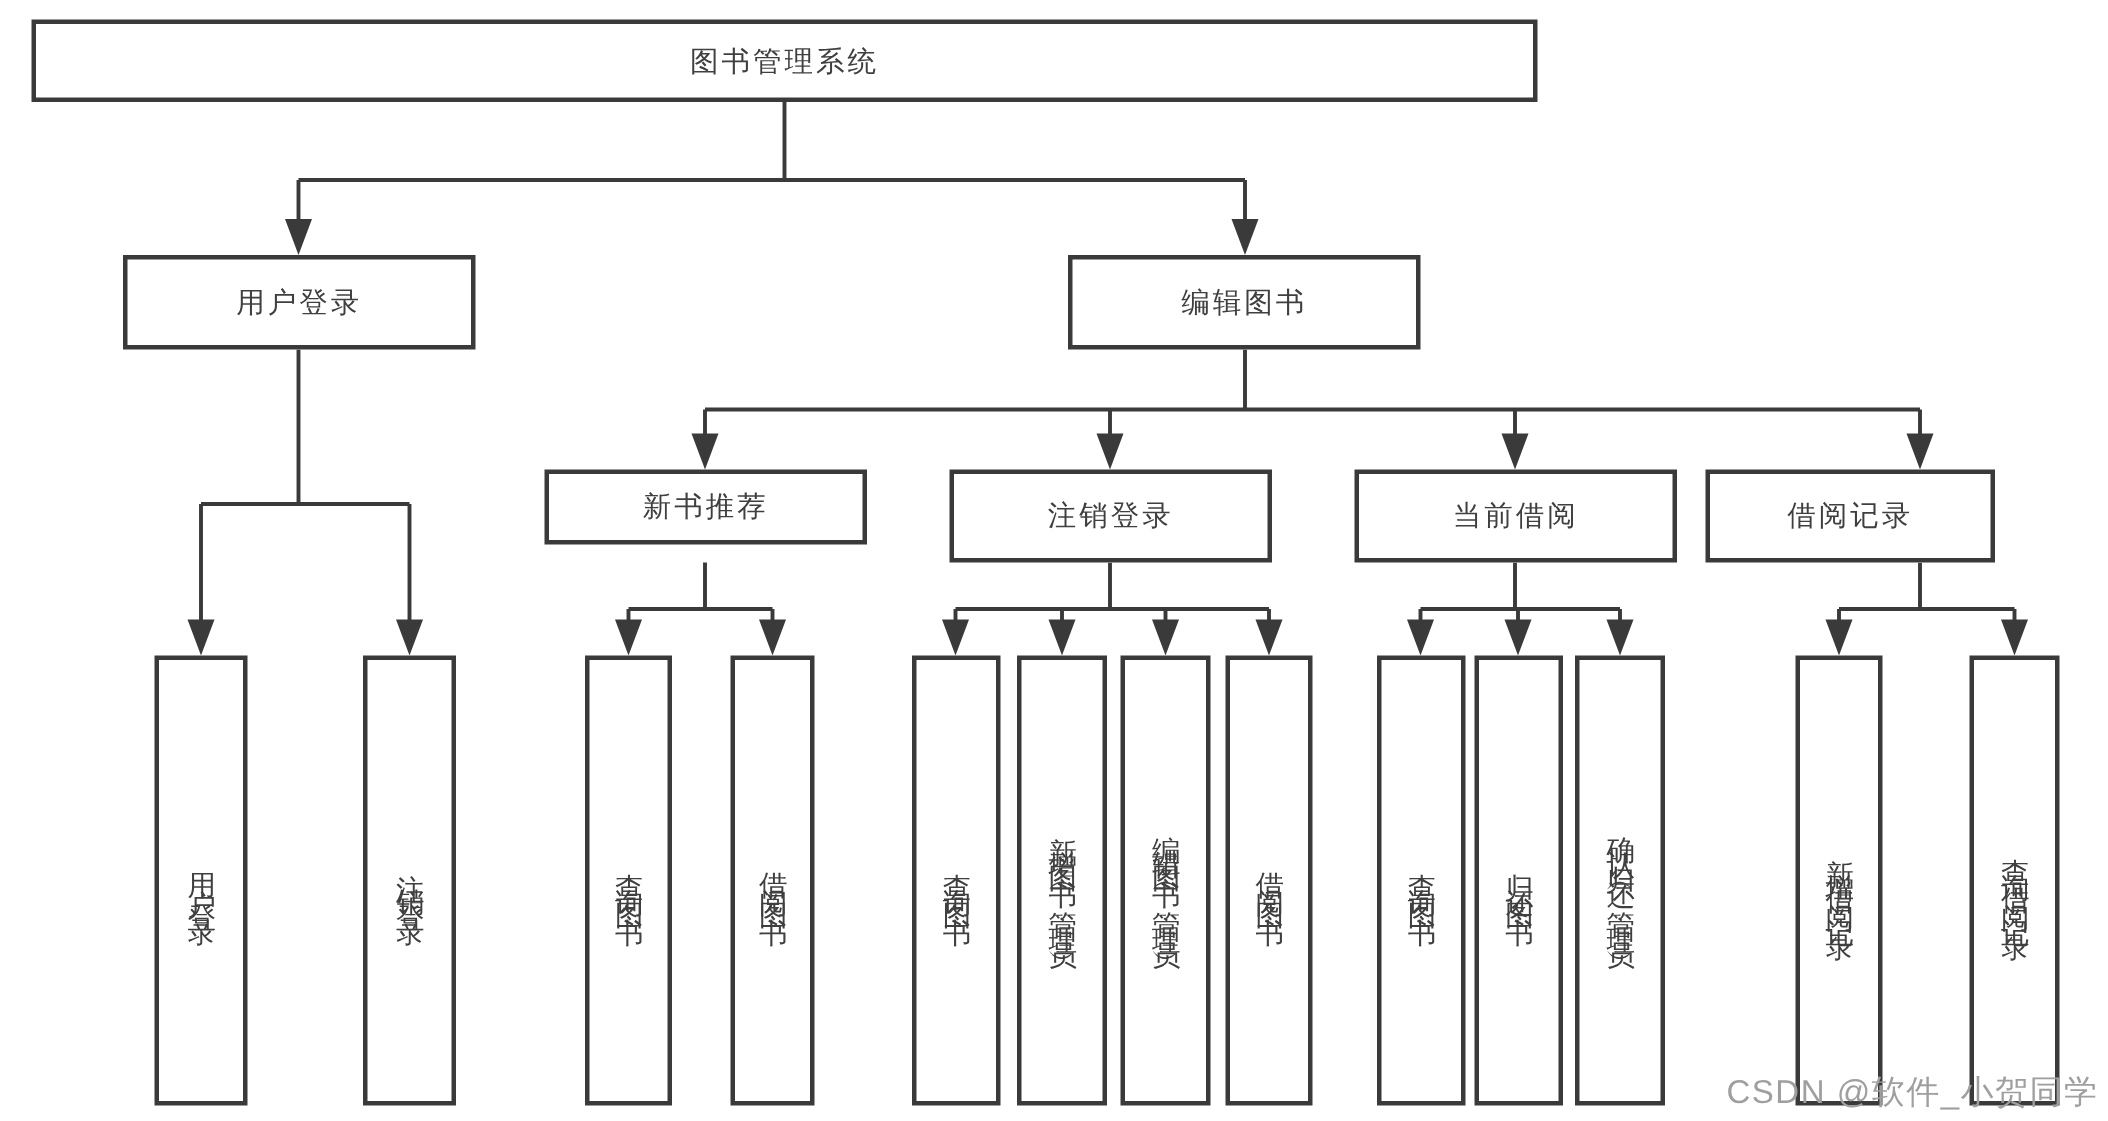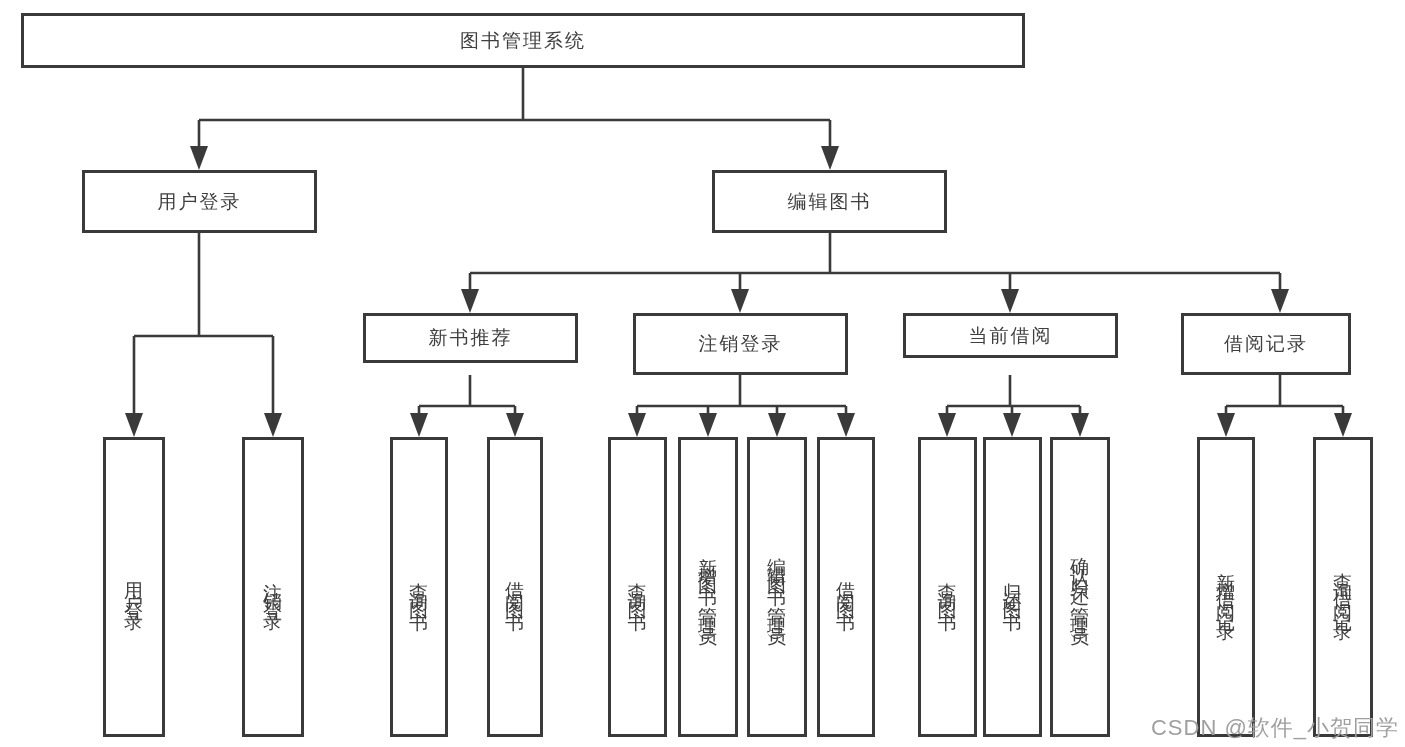--- a/index.html
+++ b/index.html
@@ -123,24 +123,24 @@
   <div class="node" style="left:712px; top:170px; width:235px; height:63px">
     <span class="hlabel">编辑图书</span>
   </div>
 
   <div class="node" style="left:363px; top:313px; width:215px; height:50px">
     <span class="hlabel">新书推荐</span>
   </div>
   <div class="node" style="left:633px; top:313px; width:215px; height:62px">
     <span class="hlabel">注销登录</span>
   </div>
-  <div class="node" style="left:903px; top:313px; width:215px; height:45px">
+  <div class="node" style="left:903px; top:313px; width:215px; height:62px">
     <span class="hlabel">当前借阅</span>
   </div>
-  <div class="node" style="left:1181px; top:313px; width:170px; height:62px">
+  <div class="node" style="left:1137px; top:313px; width:193px; height:62px">
     <span class="hlabel">借阅记录</span>
   </div>
 
   <div class="node leaf" style="left:103px; top:437px; width:62px; height:300px">
     <span class="vlabel">用户登录</span>
   </div>
   <div class="node leaf" style="left:242px; top:437px; width:62px; height:300px">
     <span class="vlabel">注销登录</span>
   </div>
 

